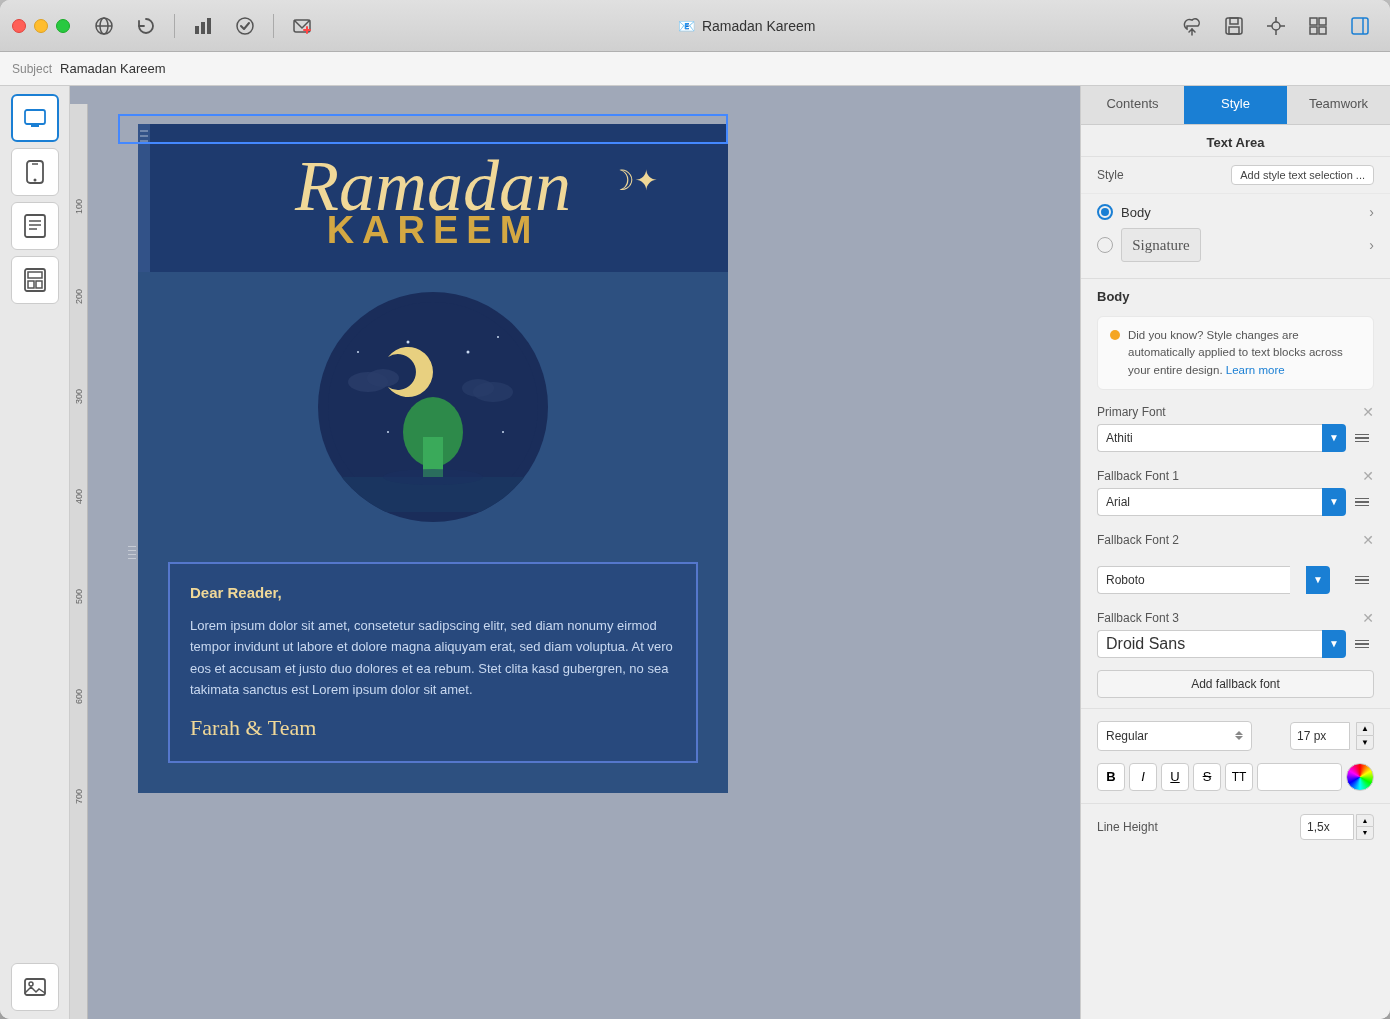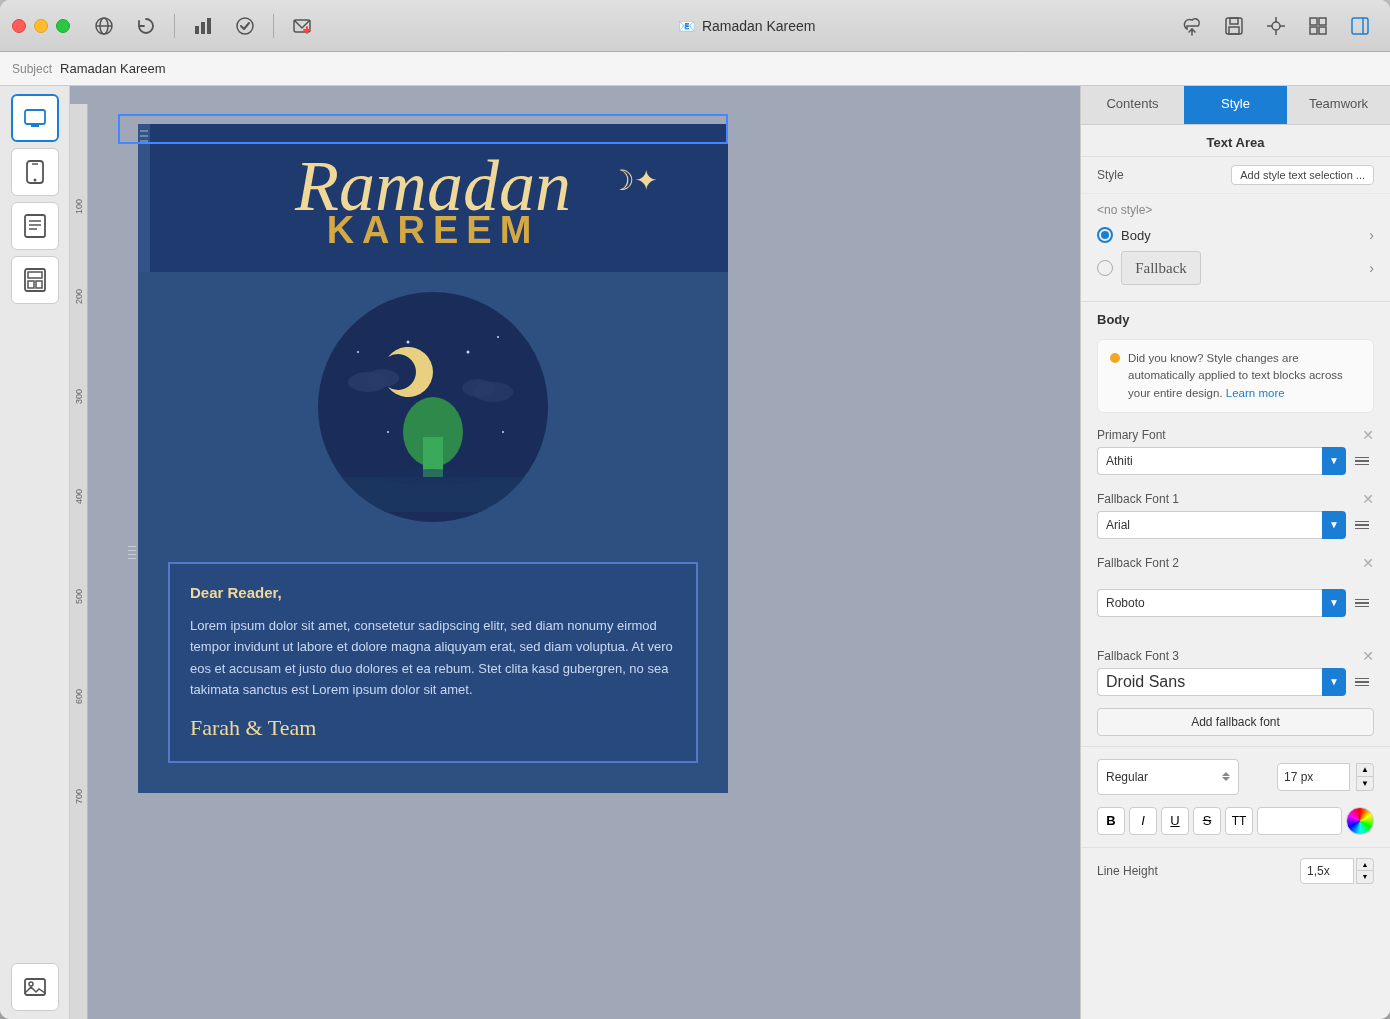--- a/index.html
+++ b/index.html
@@ -289,34 +289,33 @@
       <div class="panel-content">
 
         <div style="text-align: center; padding: 10px 16px 6px; font-size: 13px; font-weight: 600; color: #333; border-bottom: 1px solid #e0e0e0;">Text Area</div>
 
         <div style="display: flex; align-items: center; justify-content: space-between; padding: 8px 16px; border-bottom: 1px solid #e8e8e8;">
           <span style="font-size: 12px; color: #555;">Style</span>
           <button style="font-size: 11px; color: #444; background: #fff; border: 1px solid #ccc; border-radius: 4px; padding: 3px 8px; cursor: pointer;">Add style text selection ...</button>
         </div>
 
         <div style="padding: 6px 16px 4px;">
-          <div style="font-size: 12px; color: #888; padding: 3px 0 6px;">&lt;no style&gt;</div>
 
           <div style="display: flex; align-items: center; gap: 8px; padding: 4px 0; cursor: pointer; border-radius: 4px;">
             <div style="width: 16px; height: 16px; border-radius: 50%; border: 2px solid #1a7fd4; display: flex; align-items: center; justify-content: center; flex-shrink: 0;">
               <div style="width: 8px; height: 8px; border-radius: 50%; background: #1a7fd4;"></div>
             </div>
             <span style="font-size: 13px; font-weight: 500; color: #333; flex: 1;">Body</span>
             <span style="font-size: 14px; color: #888;">›</span>
           </div>
 
           <div style="display: flex; align-items: center; gap: 8px; padding: 4px 0; cursor: pointer;">
             <div style="width: 16px; height: 16px; border-radius: 50%; border: 1.5px solid #aaa; flex-shrink: 0;"></div>
             <div style="width: 80px; height: 34px; background: #e8e8e8; border: 1px solid #ccc; border-radius: 3px; display: flex; align-items: center; justify-content: center;">
-              <span style="font-family: 'Brush Script MT', cursive; font-size: 15px; color: #555;">Fallback</span>
+              <span style="font-family: 'Brush Script MT', cursive; font-size: 15px; color: #555;">Signature</span>
             </div>
             <span style="font-size: 14px; color: #888; margin-left: auto;">›</span>
           </div>
         </div>
 
         <div style="height: 8px;"></div>
         <div style="height: 1px; background: #ddd; margin: 0 0;"></div>
 
         <div style="padding: 10px 16px 4px;">
           <div style="font-size: 13px; font-weight: 600; color: #333; margin-bottom: 8px;">Body</div>
@@ -360,21 +359,21 @@
               <div style="width: 14px; height: 1.5px; background: #666;"></div>
             </div>
           </div>
         </div>
 
         <div style="padding: 4px 16px 2px;">
           <div style="display: flex; align-items: center; justify-content: space-between; margin-bottom: 18px;">
             <span style="font-size: 12px; color: #555; font-weight: 500;">Fallback Font 2</span>
             <span style="font-size: 14px; color: #aaa; cursor: pointer;">✕</span>
           </div>
-          <div style="display: flex; align-items: center; gap: 0; margin-bottom: 25px;">
+          <div style="display: flex; align-items: center; gap: 16px; margin-bottom: 10px;">
             <div style="flex: 1; height: 28px; background: white; border: 1px solid #ccc; border-right: none; border-radius: 4px 0 0 4px; display: flex; align-items: center; padding: 0 8px; font-size: 12px; color: #333;">Roboto</div>
             <div style="background: #1a7fd4; width: 24px; height: 28px; border-radius: 0 4px 4px 0; display: flex; align-items: center; justify-content: center; color: white; font-size: 10px; cursor: pointer; flex-shrink: 0;">▼</div>
             <div style="width: 24px; height: 28px; display: flex; flex-direction: column; align-items: center; justify-content: center; gap: 2px; cursor: pointer; margin-left: 4px;">
               <div style="width: 14px; height: 1.5px; background: #666;"></div>
               <div style="width: 14px; height: 1.5px; background: #666;"></div>
               <div style="width: 14px; height: 1.5px; background: #666;"></div>
             </div>
           </div>
         </div>
 
@@ -392,28 +391,28 @@
               <div style="width: 14px; height: 1.5px; background: #666;"></div>
             </div>
           </div>
         </div>
 
         <button style="margin: 2px 16px 10px; height: 28px; background: #f5f5f5; border: 1px solid #ccc; border-radius: 4px; font-size: 12px; color: #333; cursor: pointer; display: flex; align-items: center; justify-content: center; width: calc(100% - 32px);">Add fallback font</button>
 
         <div style="height: 1px; background: #e0e0e0; margin: 4px 0;"></div>
 
         <div style="display: flex; align-items: center; gap: 6px; padding: 8px 16px;">
-          <div style="flex: 1; height: 36px; background: white; border: 1px solid #ccc; border-radius: 4px; display: flex; align-items: center; padding: 0 8px; font-size: 12px; color: #333; cursor: pointer; position: relative;">
+          <div style="flex: 1; height: 30px; background: white; border: 1px solid #ccc; border-radius: 4px; display: flex; align-items: center; padding: 0 8px; font-size: 12px; color: #333; cursor: pointer; position: relative;">
             <span style="flex: 1;">Regular</span>
             <div style="display: flex; flex-direction: column; gap: 1px;">
               <div style="width: 0; height: 0; border-left: 4px solid transparent; border-right: 4px solid transparent; border-bottom: 4px solid #888;"></div>
               <div style="width: 0; height: 0; border-left: 4px solid transparent; border-right: 4px solid transparent; border-top: 4px solid #888;"></div>
             </div>
           </div>
-          <div style="width: 73px; height: 28px; background: white; border: 1px solid #ccc; border-radius: 4px 0 0 4px; display: flex; align-items: center; padding: 0 6px; font-size: 12px; color: #333; margin-left: 32px;">17 px</div>
+          <div style="width: 60px; height: 28px; background: white; border: 1px solid #ccc; border-radius: 4px 0 0 4px; display: flex; align-items: center; padding: 0 6px; font-size: 12px; color: #333; margin-left: 32px;">17 px</div>
           <div style="display: flex; flex-direction: column; flex-shrink: 0;">
             <div style="width: 18px; height: 14px; background: #eee; border: 1px solid #ccc; border-radius: 0 4px 0 0; display: flex; align-items: center; justify-content: center; font-size: 8px; cursor: pointer;">▲</div>
             <div style="width: 18px; height: 14px; background: #eee; border: 1px solid #ccc; border-top: none; border-radius: 0 0 4px 0; display: flex; align-items: center; justify-content: center; font-size: 8px; cursor: pointer;">▼</div>
           </div>
         </div>
 
         <div style="display: flex; align-items: center; gap: 4px; padding: 4px 16px 8px;">
           <button style="width: 28px; height: 28px; border: 1px solid #ccc; border-radius: 4px; background: white; font-size: 13px; font-weight: bold; cursor: pointer; display: flex; align-items: center; justify-content: center;">
               <b>B</b>
             </button>

